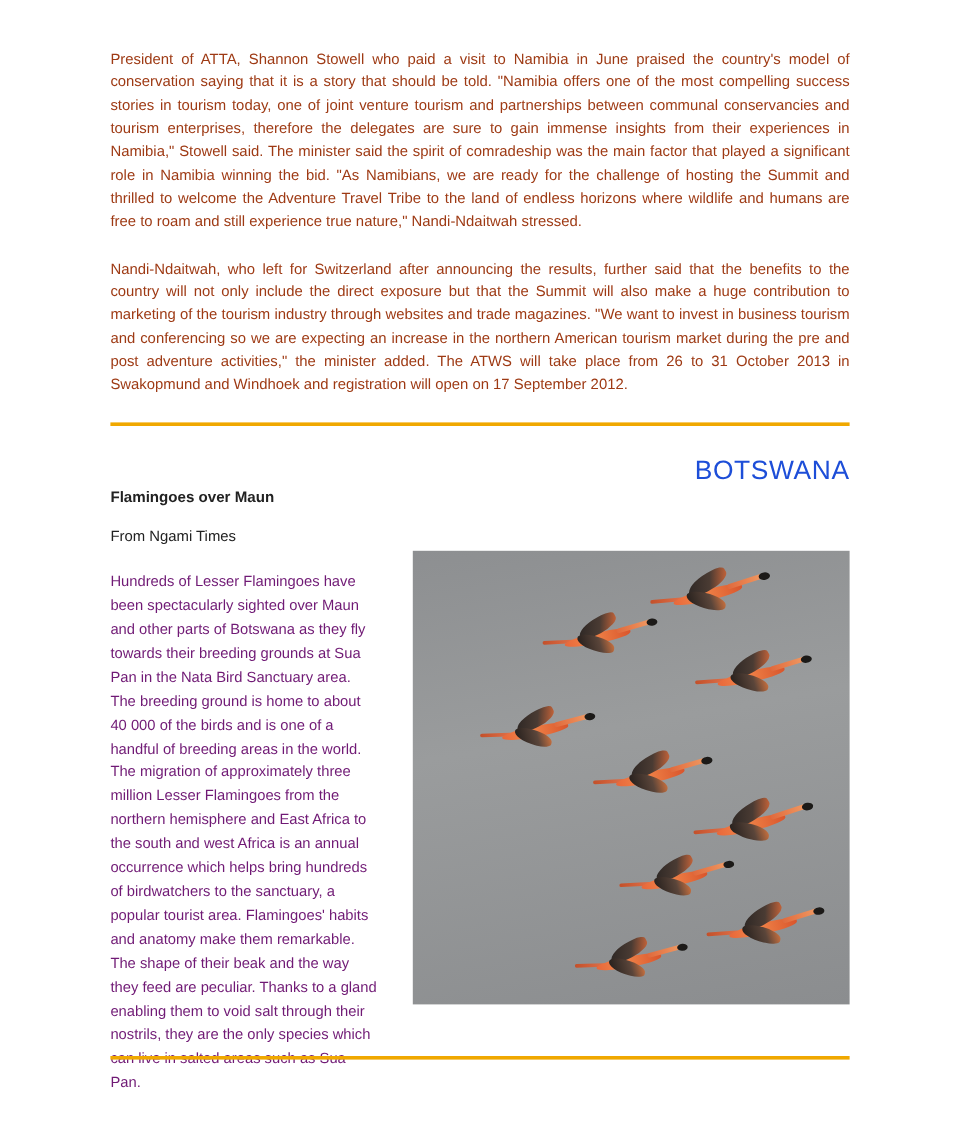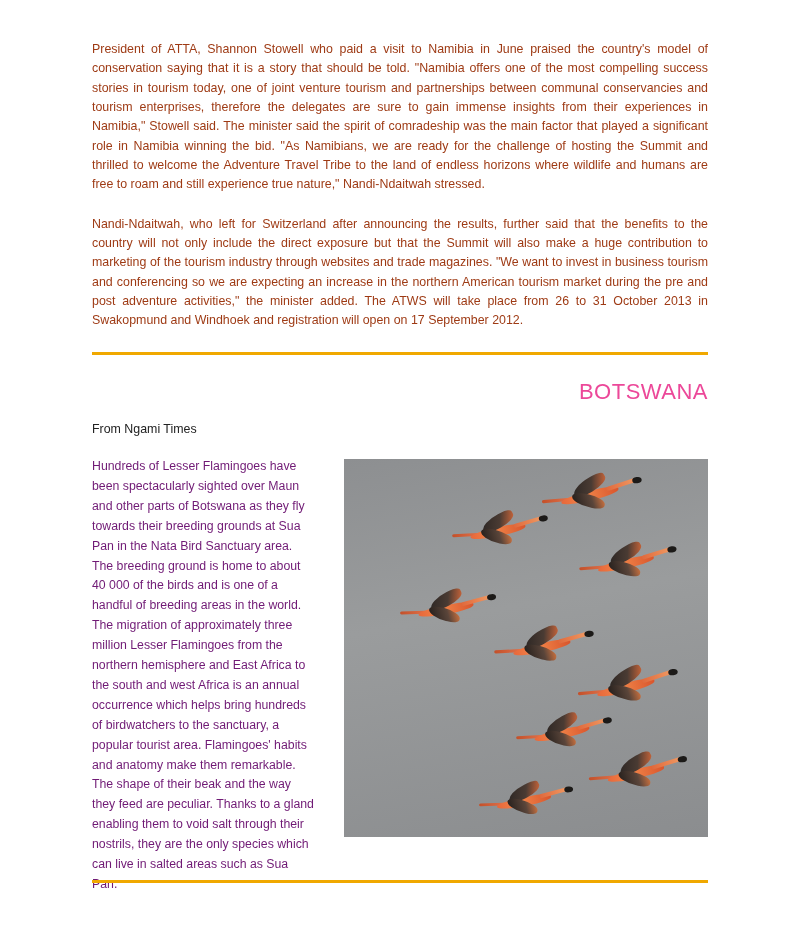--- a/index.html
+++ b/index.html
@@ -49,21 +49,21 @@
   }
   .rule-top { top: 352px; }
   .rule-bottom { top: 880px; }
 
   .country-heading {
     position: absolute;
     right: 92px;
     top: 379px;
     font-size: 22px;
     letter-spacing: 0.5px;
-    color: #ec4899;
+    color: #1d4ed8;
     font-family: "Liberation Sans", sans-serif;
     text-align: right;
   }
 
   .article {
     position: absolute;
     left: 92px;
     top: 405px;
     width: 616px;
   }
@@ -171,20 +171,21 @@
   <div class="content">
     <p class="body-text">President of ATTA, Shannon Stowell who paid a visit to Namibia in June praised the country's model of conservation saying that it is a story that should be told. "Namibia offers one of the most compelling success stories in tourism today, one of joint venture tourism and partnerships between communal conservancies and tourism enterprises, therefore the delegates are sure to gain immense insights from their experiences in Namibia," Stowell said. The minister said the spirit of comradeship was the main factor that played a significant role in Namibia winning the bid. "As Namibians, we are ready for the challenge of hosting the Summit and thrilled to welcome the Adventure Travel Tribe to the land of endless horizons where wildlife and humans are free to roam and still experience true nature," Nandi-Ndaitwah stressed.</p>
     <p class="body-text last">Nandi-Ndaitwah, who left for Switzerland after announcing the results, further said that the benefits to the country will not only include the direct exposure but that the Summit will also make a huge contribution to marketing of the tourism industry through websites and trade magazines. "We want to invest in business tourism and conferencing so we are expecting an increase in the northern American tourism market during the pre and post adventure activities," the minister added. The ATWS will take place from 26 to 31 October 2013 in Swakopmund and Windhoek and registration will open on 17 September 2012.</p>
   </div>
 
   <div class="rule rule-top"></div>
 
   <div class="country-heading">BOTSWANA</div>
 
   <div class="article">
+    <p class="article-title">Flamingoes over Maun</p>
     <p class="article-source">From Ngami Times</p>
     <p class="article-body">Hundreds of Lesser Flamingoes have been spectacularly sighted over Maun and other parts of Botswana as they fly towards their breeding grounds at Sua Pan in the Nata Bird Sanctuary area. The breeding ground is home to about 40 000 of the birds and is one of a handful of breeding areas in the world. The migration of approximately three million Lesser Flamingoes from the northern hemisphere and East Africa to the south and west Africa is an annual occurrence which helps bring hundreds of birdwatchers to the sanctuary, a popular tourist area. Flamingoes' habits and anatomy make them remarkable. The shape of their beak and the way they feed are peculiar. Thanks to a gland enabling them to void salt through their nostrils, they are the only species which can live in salted areas such as Sua Pan.</p>
   </div>
 
   <div class="photo">
     <div class="flamingo" style="left:200px; top:24px; transform:rotate(-8deg) scale(1.05);">
       <div class="legs"></div>
       <div class="body"></div>
       <div class="neck"></div>
       <div class="head"></div>

